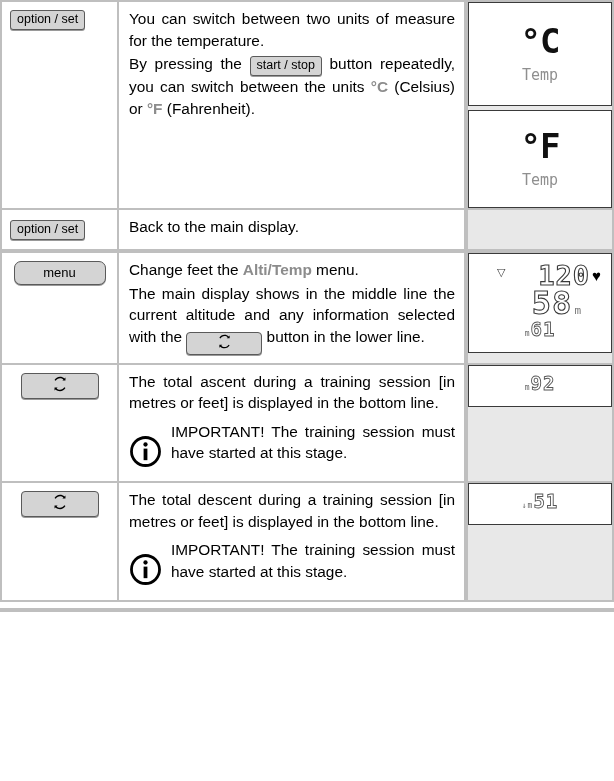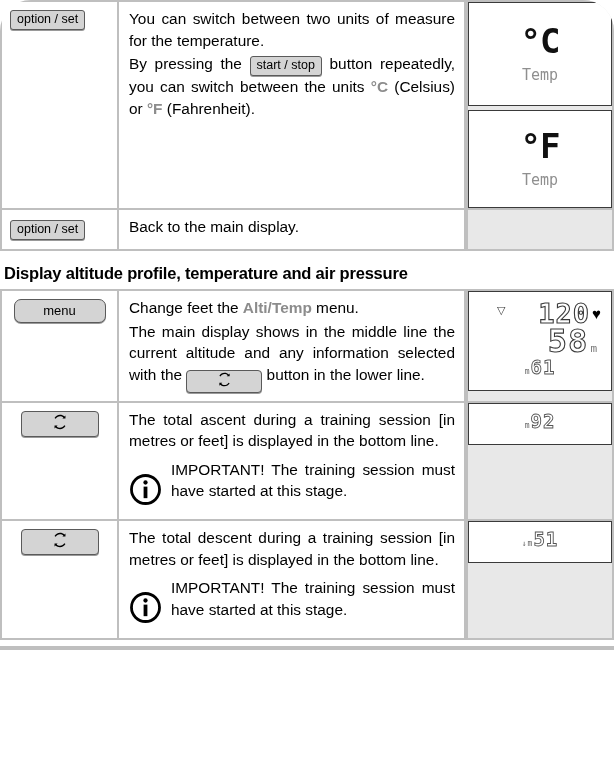--- a/index.html
+++ b/index.html
@@ -3,21 +3,21 @@
 <meta charset="utf-8">
 <style>
   * { box-sizing: border-box; }
   html, body {
     margin: 0; padding: 0;
     width: 614px; height: 781px;
     background: #ffffff;
     font-family: "Liberation Sans", sans-serif;
     -webkit-font-smoothing: antialiased;
   }
-  .page { position: relative; width: 614px; height: 781px; overflow: hidden; border-radius: 31px; }
+  .page { position: relative; width: 614px; height: 781px; overflow: hidden; }
 
   
   .tbl {
     border-collapse: separate;
     border-spacing: 0;
     width: 614px;
     table-layout: fixed;
     background: #ffffff;
   }
   .tbl td { vertical-align: top; padding: 0; }
@@ -161,21 +161,21 @@
     letter-spacing: 1px;
   }
   .lcdnum.n1 { font-size: 27px; line-height: 27px; }
   .lcdnum.n2 { font-size: 32px; line-height: 32px; }
   .lcdnum.small {
     font-size: 19px; line-height: 19px;
     -webkit-text-stroke: 0.9px #555;
   }
   .heart { color: #000; font-size: 15px; margin-left: 2px; vertical-align: 3px; }
   .pf-row2 {
-    position: absolute; top: 33px; left: 0; right: 14px;
+    position: absolute; top: 33px; left: 0; right: 30px;
     display: flex; align-items: flex-end; justify-content: flex-end; text-align: center;
   }
   .unit-m {
     font-family: "DejaVu Sans Mono", monospace;
     font-size: 11px; color: #777; margin-left: 2px; margin-bottom: 2px;
   }
   .pf-row3 {
     position: absolute; top: 66px; left: 0; right: 0;
     display: flex; align-items: flex-end; justify-content: center;
   }
@@ -265,21 +265,20 @@
       <td class="col-txt cell-txt nb-top">
         <div class="txt nojust" style="padding-bottom:9px;">
           <p class="last">Back to the main display.</p>
         </div>
       </td>
       <td class="col-disp cell-disp nb-top"></td>
     </tr>
   </tbody>
     </table>
 
-  <div class="heading">Display altitude profile, temperature and air pressure</div>
 
   <table class="tbl">
 
     <tbody>
         <tr class="rowtop">
       <td class="col-btn cell-btn">
         <div class="btncell-inner center">
           <span class="keybtn wide">menu</span>
         </div>
       </td>

